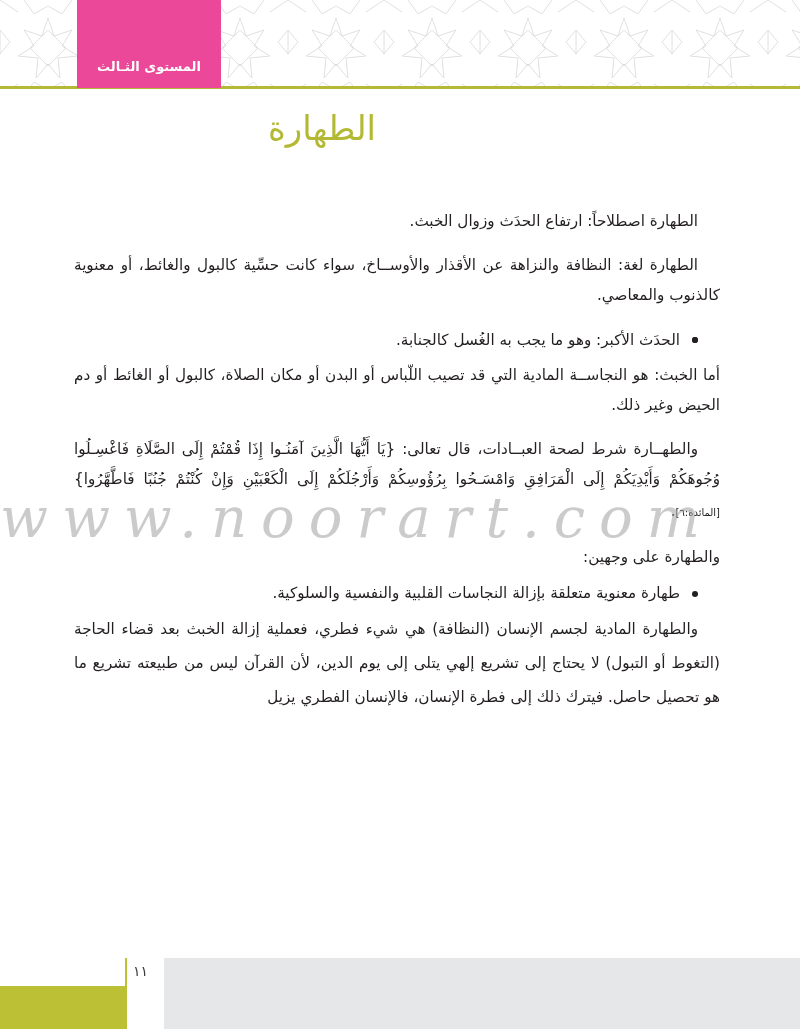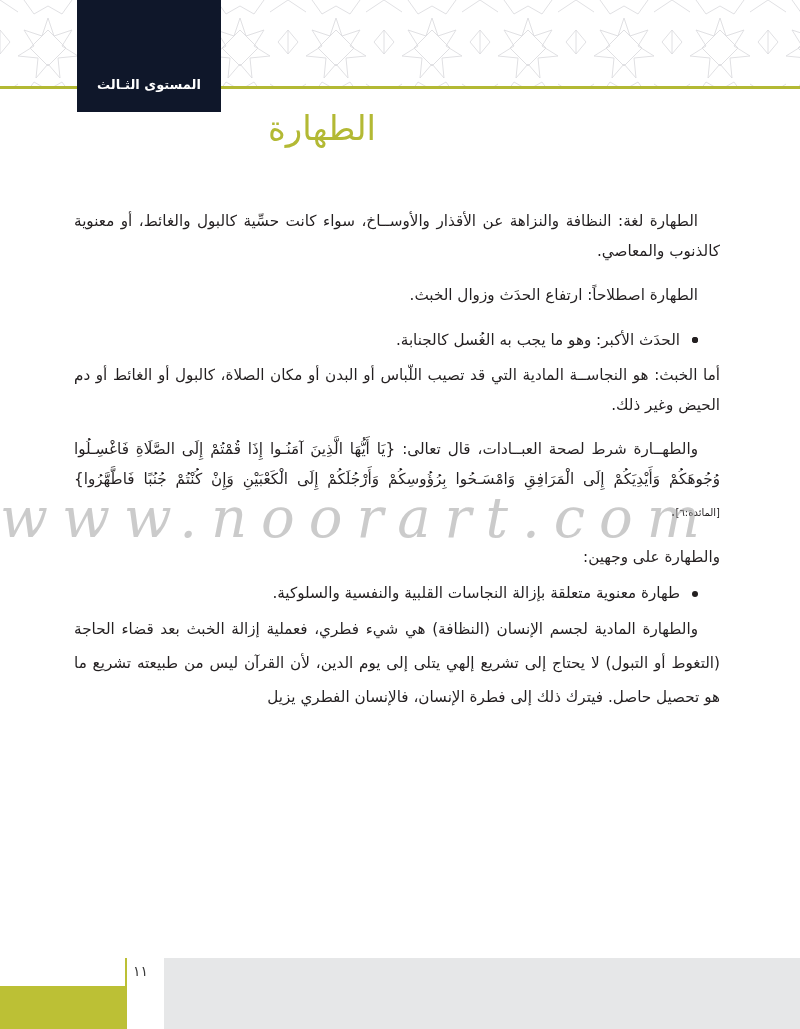--- a/index.html
+++ b/index.html
@@ -11,24 +11,24 @@
       position: absolute; left: 0; top: 0; width: 800px; height: 87px;
       background-color: #ffffff;
       overflow: hidden;
     }
     .header-band svg { position: absolute; left: 0; top: 0; }
     .header-rule {
       position: absolute; left: 0; top: 86px; width: 800px; height: 3px;
       background: #b3b934;
     }
     .level-box {
-      position: absolute; left: 77px; top: 0; width: 144px; height: 112px;
-      background: #0f172a;
+      position: absolute; left: 77px; top: 0; width: 144px; height: 88px;
+      background: #ec4899;
       display: flex; align-items: flex-end; justify-content: center;
-      padding-bottom: 20px;
+      padding-bottom: 14px;
     }
     .level-label {
       color: #ffffff; font-size: 13px; font-weight: bold;
       font-family: "DejaVu Sans", sans-serif;
       letter-spacing: 0.5px;
     }
 
     
     .page-title {
       position: absolute; left: 0; top: 108px; width: 644px; text-align: center;
@@ -103,22 +103,22 @@
   </svg>
 </div>
 <div class="header-rule"></div>
 <div class="level-box">
   <span class="level-label">المستوى الثـالث</span>
 </div>
 
 <h1 class="page-title">الطهارة</h1>
 
 <div class="content">
+  <p class="para">الطهارة اصطلاحاً: ارتفاع الحدَث وزوال الخبث.</p>
   <p class="para">الطهارة لغة: النظافة والنزاهة عن الأقذار والأوســاخ، سواء كانت حسِّية كالبول والغائط، أو معنوية كالذنوب والمعاصي.</p>
-  <p class="para">الطهارة اصطلاحاً: ارتفاع الحدَث وزوال الخبث.</p>
 
   <ul class="bullets">
     <li>
       <span class="bullet-dot"></span>
     </li>
     <li>
       <span class="bullet-dot"></span>
       <span>الحدَث الأكبر: وهو ما يجب به الغُسل كالجنابة.</span>
     </li>
   </ul>

